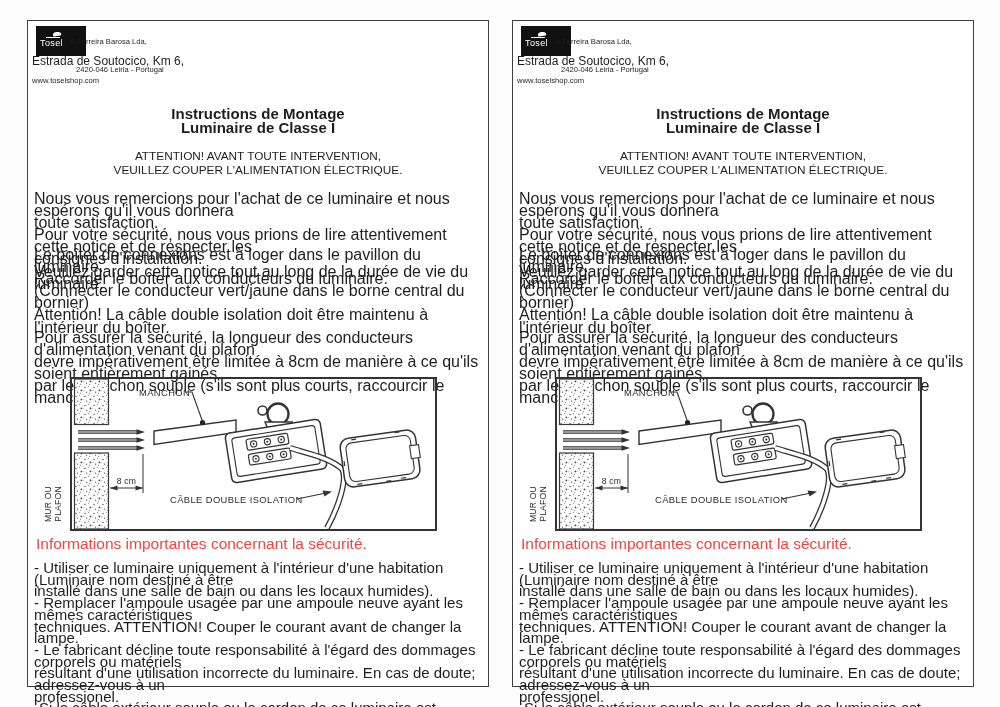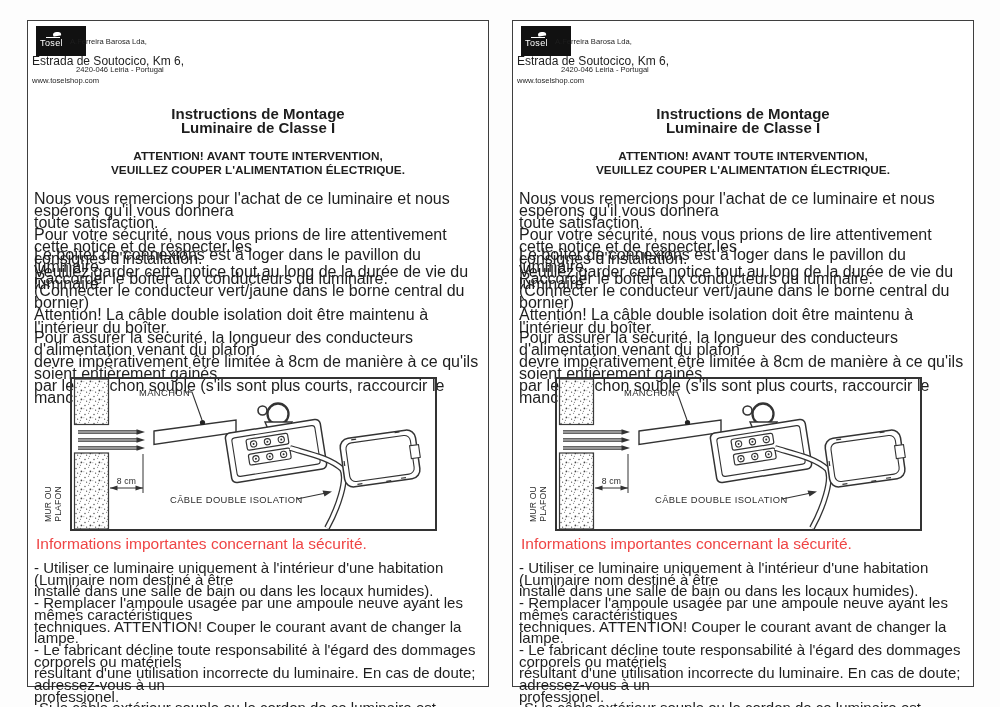--- a/index.html
+++ b/index.html
@@ -14,21 +14,21 @@
   .logo-box{position:absolute;left:8px;top:5px;width:50px;height:30px;background:#111;}
   .logo-word{position:absolute;left:4px;top:12px;color:#fff;font-size:9px;letter-spacing:.4px;}
   .logo-line{position:absolute;left:10px;top:11px;width:14px;height:1px;background:#fff;}
   .logo-lamp{position:absolute;left:17px;top:6px;width:8px;height:4px;background:#fff;border-radius:50% 50% 12% 12%;transform:rotate(-8deg);}
   .company{position:absolute;left:42px;top:16px;font-size:7.6px;}
   .addr1{position:absolute;left:4px;top:33px;font-size:12px;}
   .addr2{position:absolute;left:4px;top:44px;font-size:7.6px;padding-left:44px;}
   .www{position:absolute;left:4px;top:55px;font-size:7.6px;text-align:right;}
 
   .doc-title{position:absolute;left:0;top:86px;width:100%;text-align:center;font-size:15px;font-weight:700;line-height:13.5px;white-space:pre-line;}
-  .doc-warning{position:absolute;left:0;top:129px;width:100%;text-align:center;font-size:11.8px;font-weight:700;line-height:13.5px;white-space:pre-line;}
+  .doc-warning{position:absolute;left:0;top:129px;width:100%;text-align:center;font-size:11.8px;font-weight:400;line-height:13.5px;white-space:pre-line;}
 
   .para{position:absolute;left:6px;right:4px;font-size:16px;line-height:12.1px;white-space:pre-line;}
   .p1{top:172px;}
   .p2{top:228px;}
   .p3{top:311px;}
 
   .diagram{position:absolute;left:10px;top:355px;width:440px;height:158px;font-family:"Liberation Sans", sans-serif;}
   .dlabel{font-size:9.4px;letter-spacing:.4px;fill:#2b2b2b;}
   .dsmall{font-size:8.6px;letter-spacing:.2px;fill:#2b2b2b;}
 

